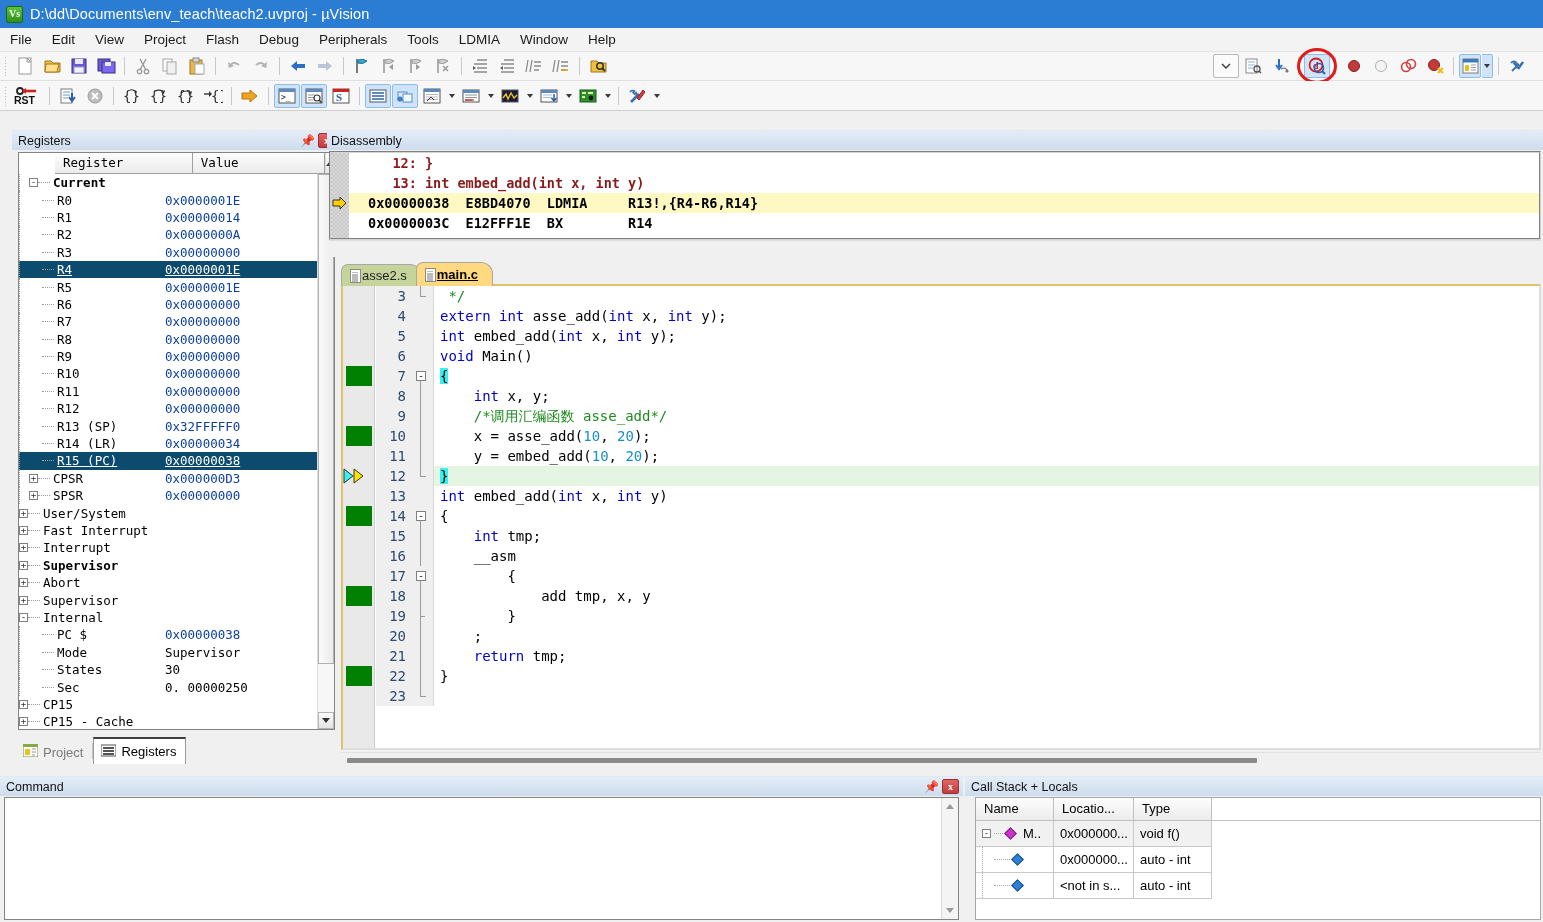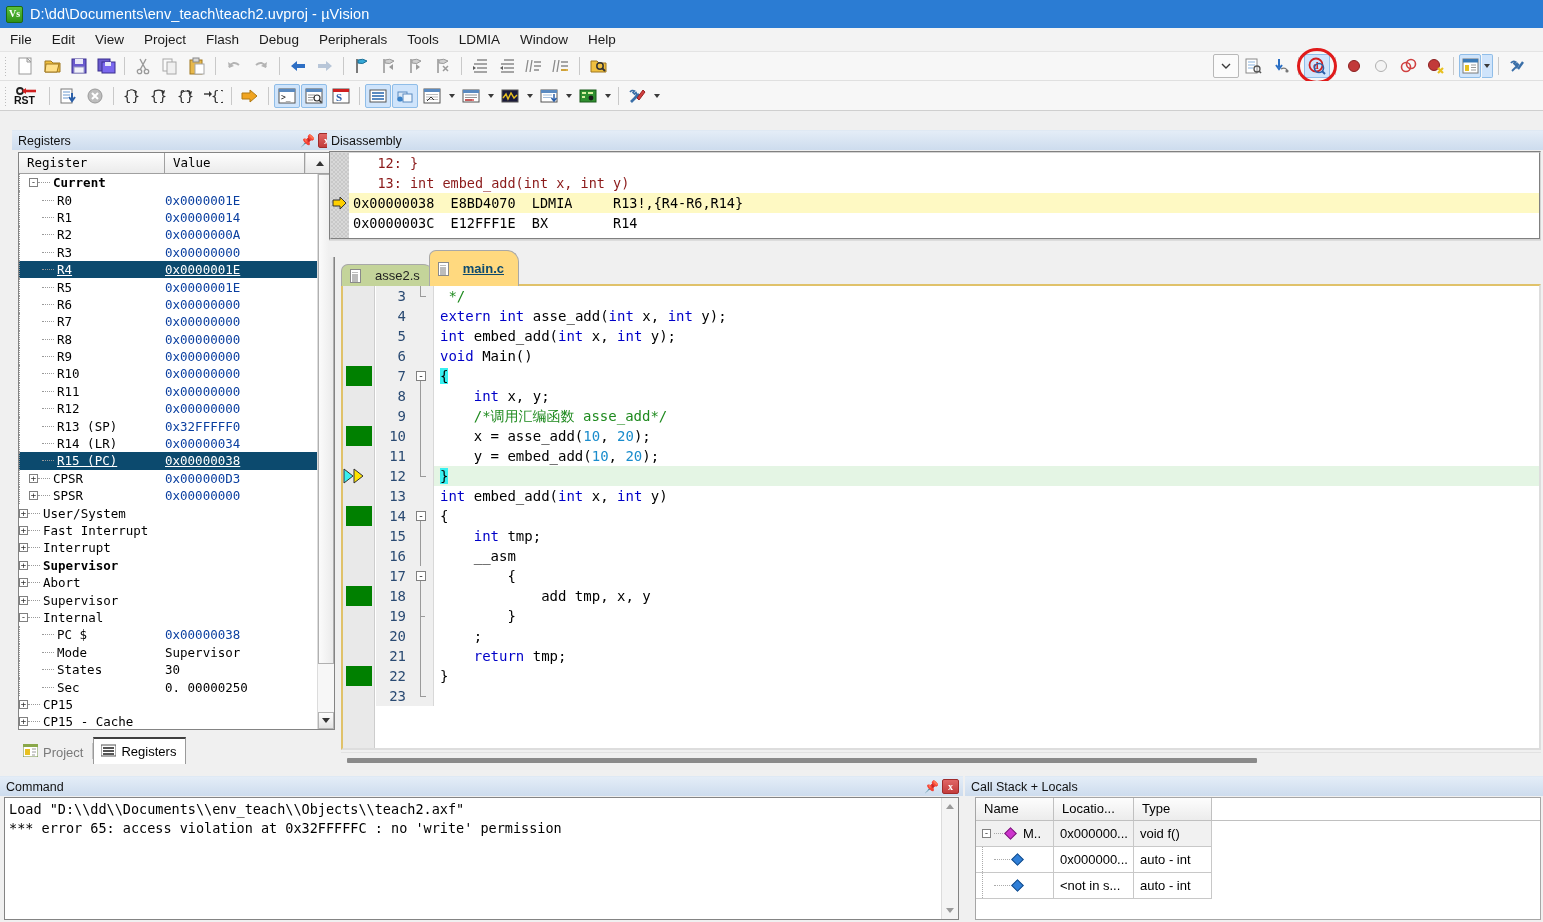--- a/index.html
+++ b/index.html
@@ -97,21 +97,21 @@
     background: #f0f0f0;
   }
   .reg-body {
     position: absolute; left: 6px; top: 22px; right: 4px; bottom: 38px;
     background: #fff; border: 1px solid #848484;
     overflow: hidden;
   }
   .reg-colhdr {
     display: flex; height: 21px; background: #f0f0f0;
     border-bottom: 1px solid #a0a0a0;
-    font-family: "DejaVu Sans Mono", monospace; font-size: 12.5px;
+    font-family: "DejaVu Sans Mono", monospace; font-size: 12.5px; margin-left: 36px;
   }
   .reg-colhdr .c {
     border-right: 1px solid #a0a0a0; padding: 2px 0 0 8px;
     background: linear-gradient(#fdfdfd, #ebebeb);
   }
   .reg-colhdr .c1 { width: 146px; }
   .reg-colhdr .c2 { width: 140px; }
   .reg-colhdr .up {
     flex: 1; display: flex; align-items: center; justify-content: center;
     background: linear-gradient(#fdfdfd, #e8e8e8); border-left: 1px solid #dcdcdc;
@@ -181,49 +181,49 @@
     position: absolute; left: 0; top: 0; bottom: 0; width: 18px;
     background: #c8c8c8;
     background-image: linear-gradient(45deg,#d8d8d8 25%,transparent 25%,transparent 75%,#d8d8d8 75%),
                       linear-gradient(45deg,#d8d8d8 25%,transparent 25%,transparent 75%,#d8d8d8 75%);
     background-size: 4px 4px; background-position: 0 0, 2px 2px;
   }
   .dis-lines {
     position: absolute; left: 18px; top: 0; right: 0; bottom: 0;
     font-family: "DejaVu Sans Mono", monospace; font-size: 13.5px;
   }
-  .dline { height: 20px; line-height: 20px; white-space: pre; padding-left: 4px; }
+  .dline { height: 20px; line-height: 20px; white-space: pre; padding-left: 19px; font-weight: bold; }
   .dline.src { color: #8b1a1a; }
   .dline.cur { background: #fef9c3; }
   .pcarrow {
     position: absolute; left: 1px; width: 16px; height: 14px;
   }
   .dis-foot {
     position: absolute; left: 2px; right: 2px; bottom: 0; height: 17px;
     background: #f0f0f0; border-top: 1px solid #dcdcdc;
   }
 
   
   #editor { position: absolute; left: 0; top: 130px; right: 0; bottom: 0; }
   .ed-tabs {
     position: absolute; left: 14px; top: 0; height: 26px;
     display: flex; align-items: flex-end; z-index: 3;
   }
   .etab {
-    display: flex; align-items: center; gap: 14px;
+    display: flex; align-items: center; gap: 1px;
     height: 22px; padding: 0 14px 0 8px; font-size: 13px;
     font-family: "Liberation Sans", sans-serif;
     border: 1px solid #a8a8a8; border-bottom: none;
     border-radius: 7px 12px 0 0;
     margin-right: -6px;
     position: relative;
   }
   .etab.green { background: #c4d49a; color: #222; }
-  .etab.amber { background: #ffd97f; color: #0c4a6e; z-index: 2;
-                font-weight: bold; height: 36px; }
+  .etab.amber { background: #ffd97f; color: #000000; z-index: 2;
+                font-weight: bold; height: 24px; }
   .etab .fname { text-decoration: underline; }
   .etab.green .fname { text-decoration: none; }
   .docicon {
     width: 11px; height: 14px; background: #fff; border: 1px solid #8a8a8a;
     position: relative; flex: none;
   }
   .docicon:after {
     content: ""; position: absolute; left: 1px; right: 2px; top: 2px; height: 1px;
     box-shadow: 0 2px 0 #bcbcbc, 0 4px 0 #bcbcbc, 0 6px 0 #bcbcbc, 0 8px 0 #bcbcbc;
     border-top: 1px solid #bcbcbc;
@@ -1162,21 +1162,20 @@
   </div>
 
   <div id="command">
     <div class="panel-hdr">
       <span>Command</span>
       <span class="sp"></span>
       <span class="pin">📌</span>
       <span class="xbtn">x</span>
     </div>
     <div class="cmd-body">
-      <div class="cmd-text" id="cmd-text"><div>Load "D:\\dd\\Documents\\env_teach\\Objects\\teach2.axf"</div><div>*** error 65: access violation at 0x32FFFFFC : no 'write' permission</div></div>
       <div class="cmd-vscroll">
         <div class="sb-arrow" style="position:absolute;top:0;left:0;right:0;border:none;background:#f4f4f4">
             <div class="tri tri-up" style="border-bottom-color:#9a9a9a"></div>
           </div>
         <div class="sb-arrow" style="position:absolute;bottom:0;left:0;right:0;border:none;background:#f4f4f4">
             <div class="tri tri-dn" style="border-top-color:#9a9a9a"></div>
           </div>
       </div>
     </div>
   </div>

